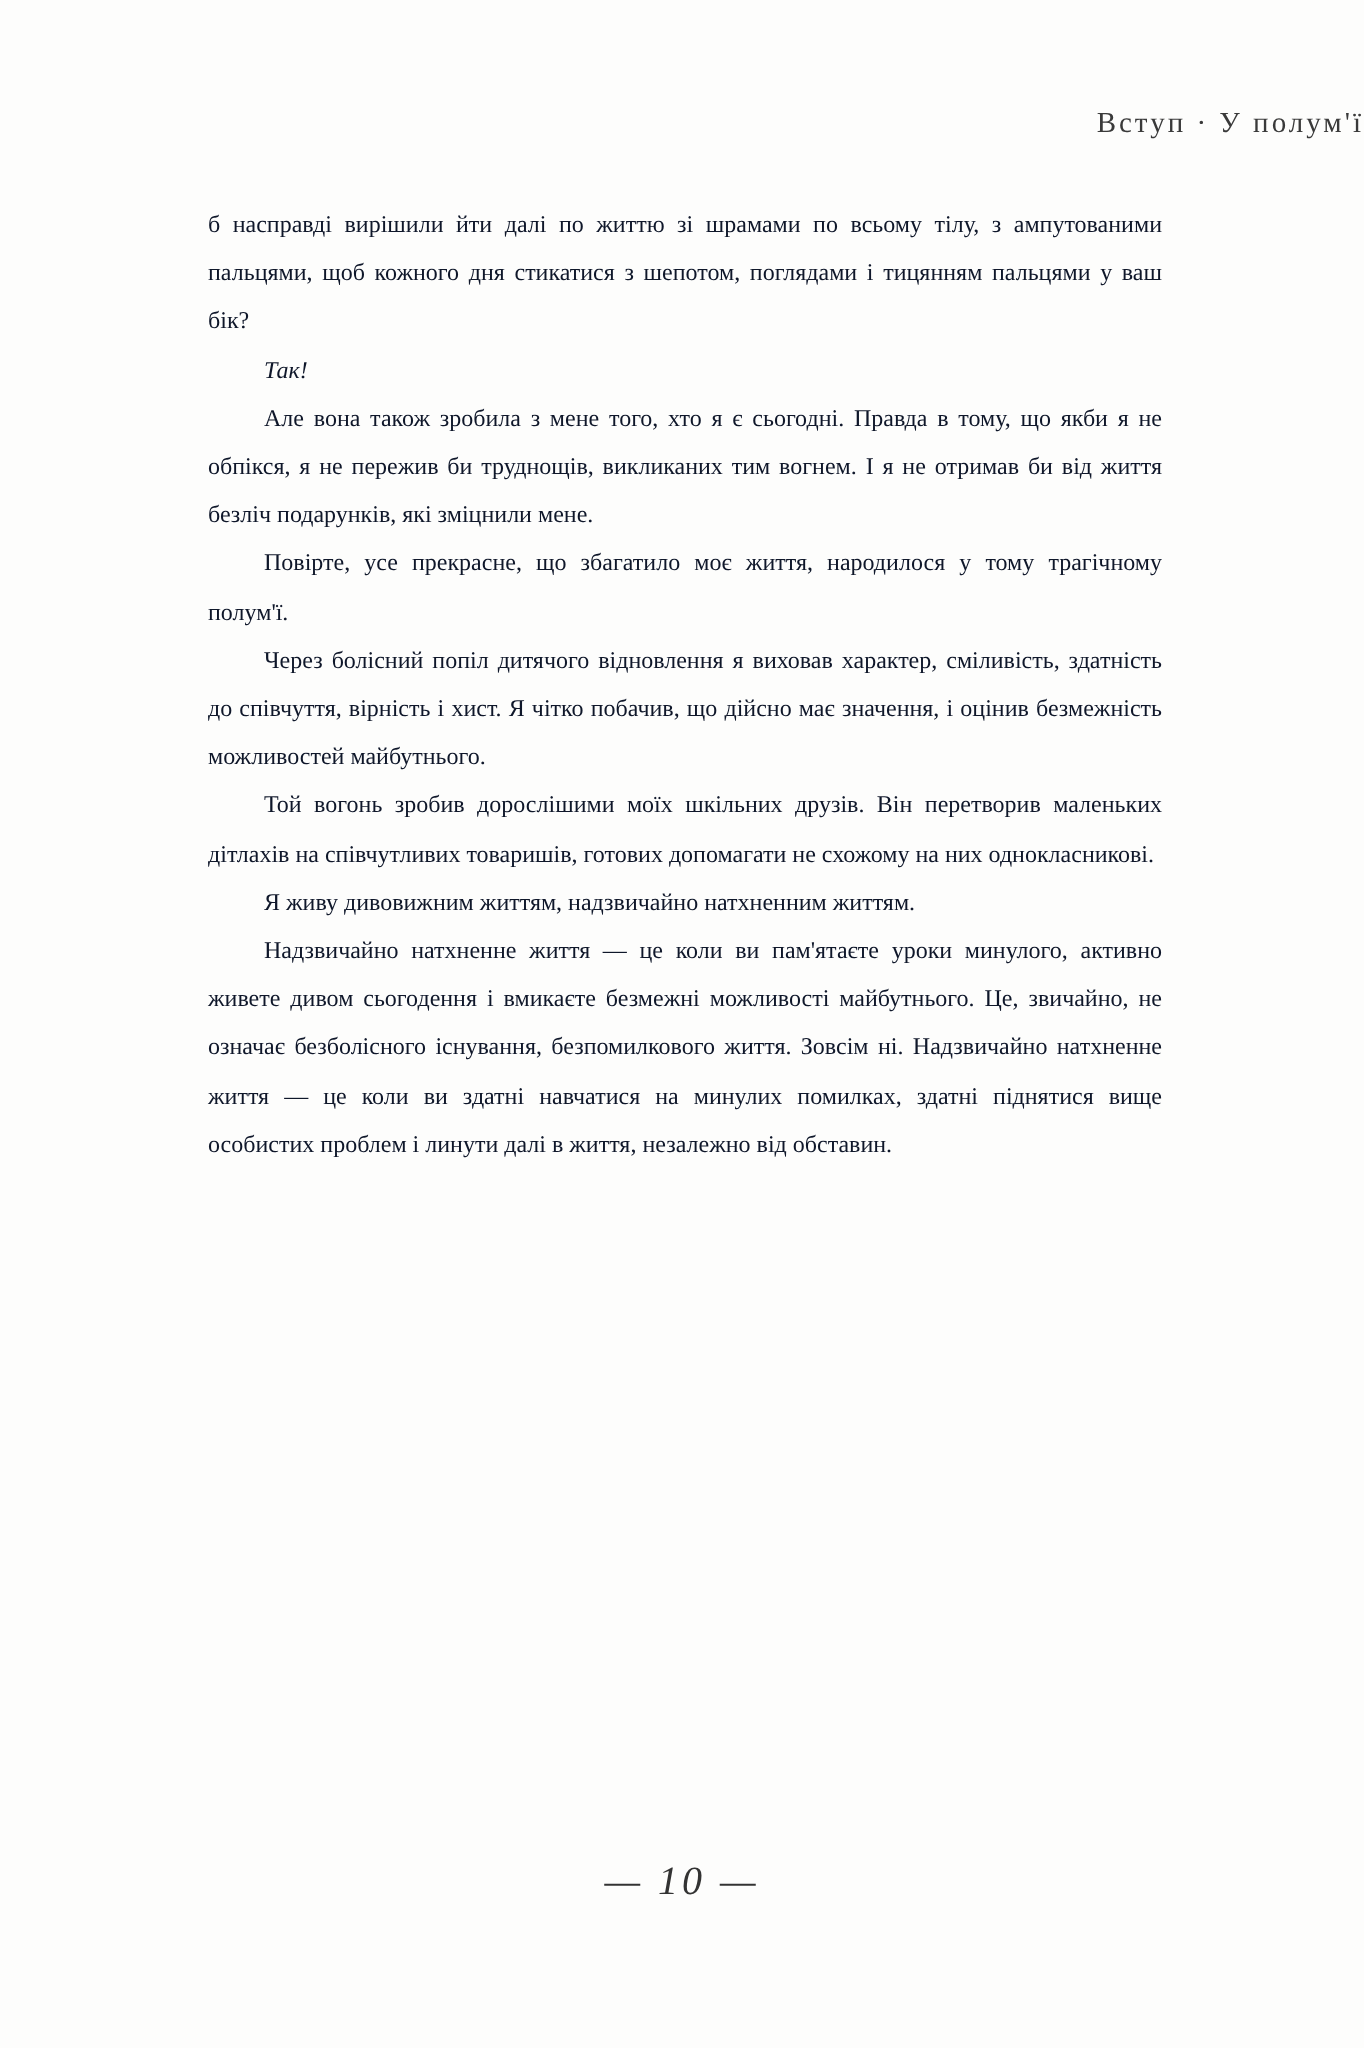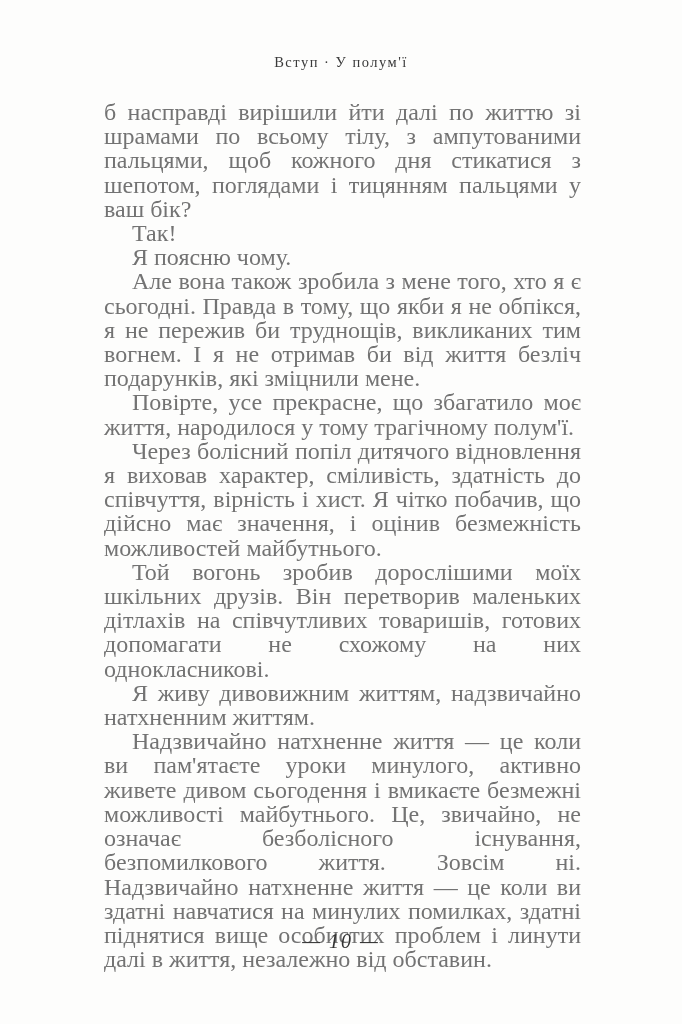--- a/index.html
+++ b/index.html
@@ -16,43 +16,44 @@
     font-family: "Liberation Serif", "DejaVu Serif", serif;
     color: #2b2b2b;
     overflow: hidden;
     box-sizing: border-box;
   }
   .running-head {
     position: absolute;
     top: 54px;
     left: 0;
     width: 100%;
-    text-align: center;
+    text-align: right;
     font-size: 14.5px;
     letter-spacing: 1.5px;
     color: #3a3a3a;
   }
   .body-text {
     position: absolute;
     top: 100px;
     left: 104px;
     width: 477px;
-    font-size: 24px;
+    font-size: 12px;
     line-height: 24.2px;
     text-align: justify;
-    color: #737373;
+    color: #0f172a;
   }
   .body-text p {
     margin: 0;
     text-indent: 28px;
   }
   .body-text p.no-indent {
     text-indent: 0;
   }
   .body-text p.italic {
+    font-style: italic;
   }
   .folio {
     position: absolute;
     top: 930px;
     left: 0;
     width: 100%;
     text-align: center;
     font-size: 20px;
     font-style: italic;
     letter-spacing: 2px;
@@ -61,21 +62,20 @@
 </style>
 </head>
 <body>
 
 <div class="page">
   <div class="running-head">Вступ · У полум'ї</div>
 
   <div class="body-text" id="body-text">
       <p class="no-indent">б насправді вирішили йти далі по життю зі шрамами по всьому тілу, з ампутованими пальцями, щоб кожного дня стикатися з шепотом, поглядами і тицянням пальцями у ваш бік?</p>
       <p class="italic">Так!</p>
-      <p>Я поясню чому.</p>
       <p>Але вона також зробила з мене того, хто я є сьогодні. Правда в тому, що якби я не обпікся, я не пережив би труднощів, викликаних тим вогнем. І я не отримав би від життя безліч подарунків, які зміцнили мене.</p>
       <p>Повірте, усе прекрасне, що збагатило моє життя, народилося у тому трагічному полум'ї.</p>
       <p>Через болісний попіл дитячого відновлення я виховав характер, сміливість, здатність до співчуття, вірність і хист. Я чітко побачив, що дійсно має значення, і оцінив безмежність можливостей майбутнього.</p>
       <p>Той вогонь зробив дорослішими моїх шкільних друзів. Він перетворив маленьких дітлахів на співчутливих товаришів, готових допомагати не схожому на них однокласникові.</p>
       <p>Я живу дивовижним життям, надзвичайно натхненним життям.</p>
       <p>Надзвичайно натхненне життя — це коли ви пам'ятаєте уроки минулого, активно живете дивом сьогодення і вмикаєте безмежні можливості майбутнього. Це, звичайно, не означає безболісного існування, безпомилкового життя. Зовсім ні. Надзвичайно натхненне життя — це коли ви здатні навчатися на минулих помилках, здатні піднятися вище особистих проблем і линути далі в життя, незалежно від обставин.</p>
     </div>
 
   <div class="folio">— 10 —</div>
 </div>

